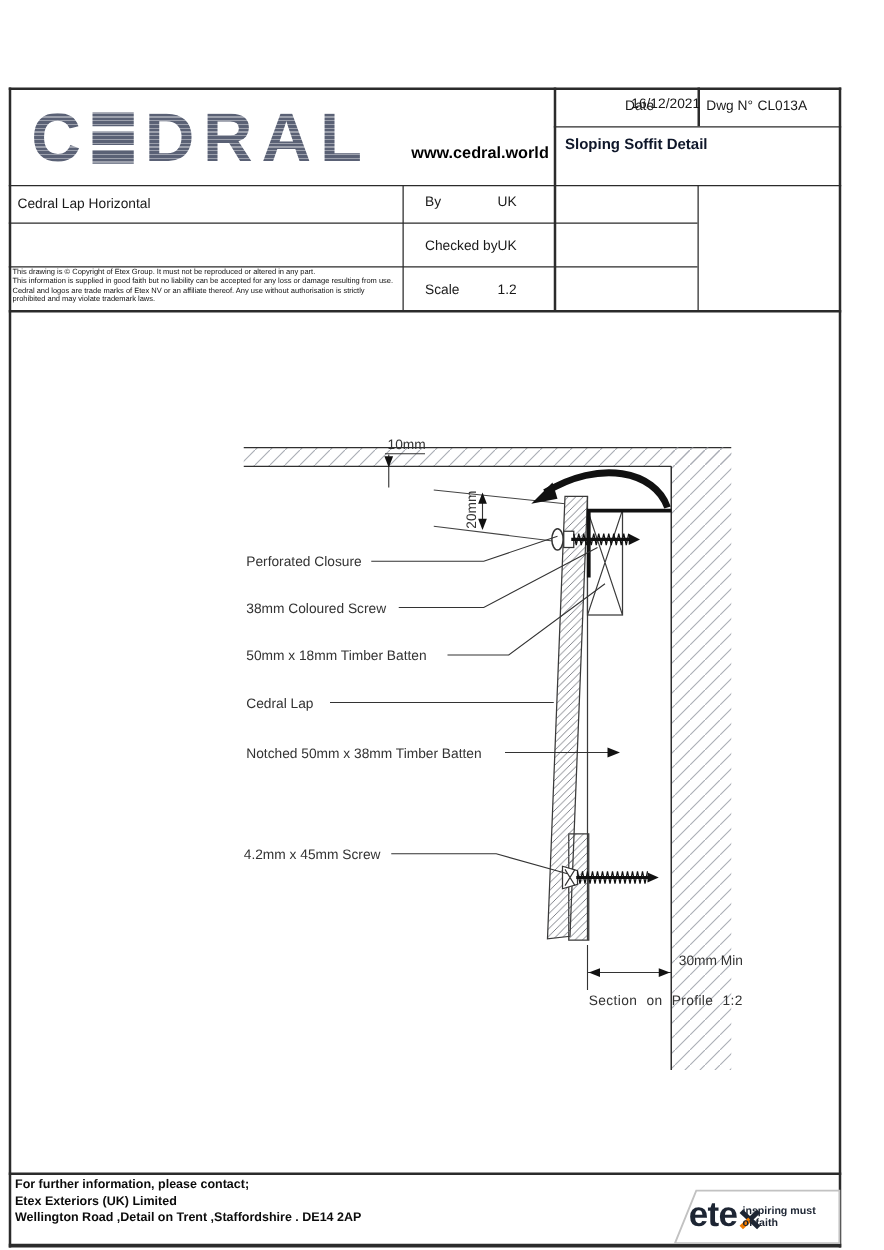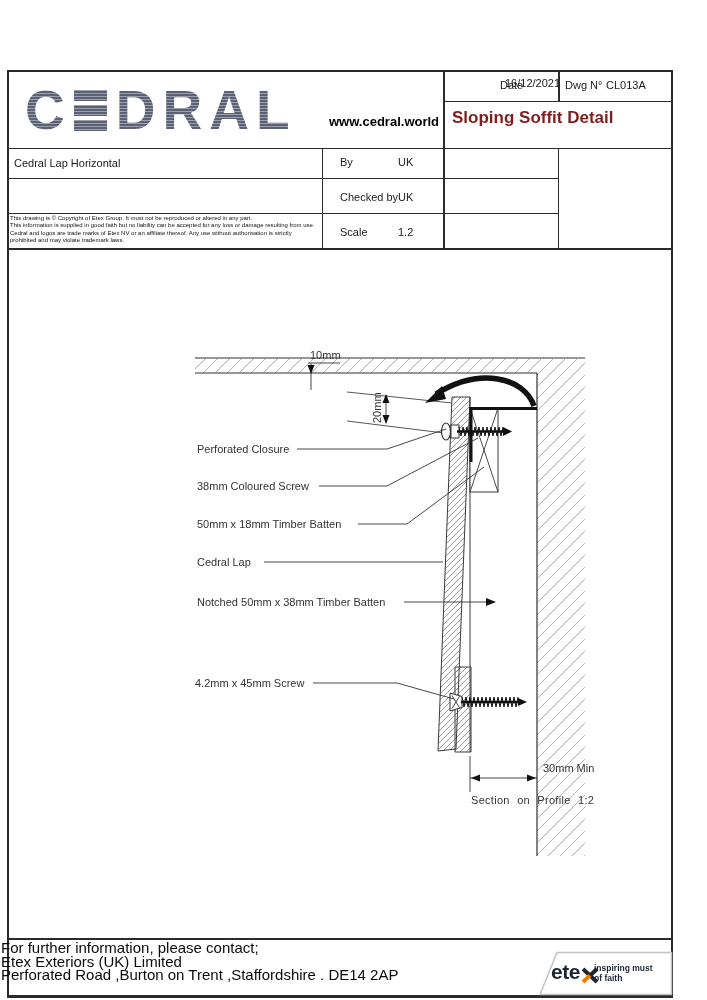--- a/index.html
+++ b/index.html
@@ -7,30 +7,30 @@
         font-family:"Liberation Sans",sans-serif;color:#111;}
   .hl,.vl{position:absolute;background:#2b2b2b;}
   
   .cedral-logo{position:absolute;left:25px;top:88px;height:43px;display:flex;align-items:flex-end;}
   .cedral-logo .ltr{font-weight:bold;font-size:55px;line-height:41px;letter-spacing:0;color:#5a6175;margin-right:7px;}
   .cedral-logo .ebars{width:33px;height:41px;display:flex;flex-direction:column;justify-content:space-between;margin:0 9px 0 2px;}
   .cedral-logo .ebars .bar{height:11px;background:#5a6175;}
   .cedral-logo .stripes{position:absolute;inset:0;background:repeating-linear-gradient(180deg,rgba(255,255,255,0) 0 2px,rgba(255,255,255,.4) 2px 3px);}
   .website{position:absolute;left:329px;top:114px;font-weight:bold;font-size:13px;color:#000;}
   .tb-text{position:absolute;font-size:11px;color:#1a1a1a;}
-  .tb-title{position:absolute;left:452px;top:108px;font-weight:bold;font-size:17px;color:#7f1d1d;}
+  .tb-title{position:absolute;left:452px;top:108px;font-weight:bold;font-size:12px;color:#0f172a;}
   .copyright{position:absolute;left:10px;top:215px;width:305px;font-size:6px;line-height:7.4px;color:#111;}
   
   .draw-svg{position:absolute;left:0;top:0;}
   .draw-svg text{font-family:"Liberation Sans",sans-serif;font-size:11px;fill:#333;}
   
-  .foot-text{position:absolute;left:1px;top:941px;font-weight:normal;font-size:15px;line-height:13.6px;color:#0b0b0b;}
+  .foot-text{position:absolute;left:12px;top:941px;font-weight:bold;font-size:10px;line-height:13.6px;color:#0b0b0b;}
   .etex-panel-svg{position:absolute;left:0;top:0;}
   .etex-brand{position:absolute;left:551px;top:958px;display:flex;align-items:flex-end;}
-  .etex-brand .word{font-weight:bold;font-size:21px;line-height:27px;letter-spacing:-.5px;color:#1d2533;text-align:center;}
+  .etex-brand .word{font-weight:bold;font-size:28px;line-height:27px;letter-spacing:-.5px;color:#1d2533;text-align:center;}
   .etex-tag{position:absolute;left:594px;top:964px;font-size:8.5px;line-height:9.6px;color:#1d2533;font-weight:600;}
 </style>
 </head>
 <body>
 
 <div class="page">
 
   <div class="vl" style="left:7px;top:70px;width:2px;height:928px;"></div>
   <div class="vl" style="left:671px;top:70px;width:2px;height:928px;"></div>
   <div class="hl" style="left:7px;top:70px;width:666px;height:2px;"></div>
@@ -156,21 +156,21 @@
     <text x="197" y="528">50mm x 18mm Timber Batten</text>
     <text x="197" y="566">Cedral Lap</text>
     <text x="197" y="606">Notched 50mm x 38mm Timber Batten</text>
     <text x="195" y="687">4.2mm x 45mm Screw</text>
     <text x="471" y="804" style="word-spacing:4px;letter-spacing:.3px;">Section on Profile 1:2</text>
   </svg>
 
   <div class="foot-text">
     <div>For further information, please contact;</div>
     <div>Etex Exteriors (UK) Limited</div>
-    <div>Perforated Road ,Burton on Trent ,Staffordshire . DE14 2AP</div>
+    <div>Wellington Road ,Detail on Trent ,Staffordshire . DE14 2AP</div>
   </div>
 
   <svg class="etex-panel-svg" width="707" height="1000" viewBox="0 0 707 1000">
     <polygon points="557,952.5 671.5,952.5 671.5,994.5 540,994.5" fill="#ffffff" stroke="#c2c2c2" stroke-width="1.5"></polygon>
   </svg>
   <div class="etex-brand">
     <span class="word">ete</span>
     <svg width="18" height="17" viewBox="0 0 18 17" style="margin:0 0 1px 1px;">
       <path d="M2,2 L16,15" stroke="#1d2533" stroke-width="4" fill="none"></path>
       <path d="M16,2 L9,8.5" stroke="#1d2533" stroke-width="4" fill="none"></path>

